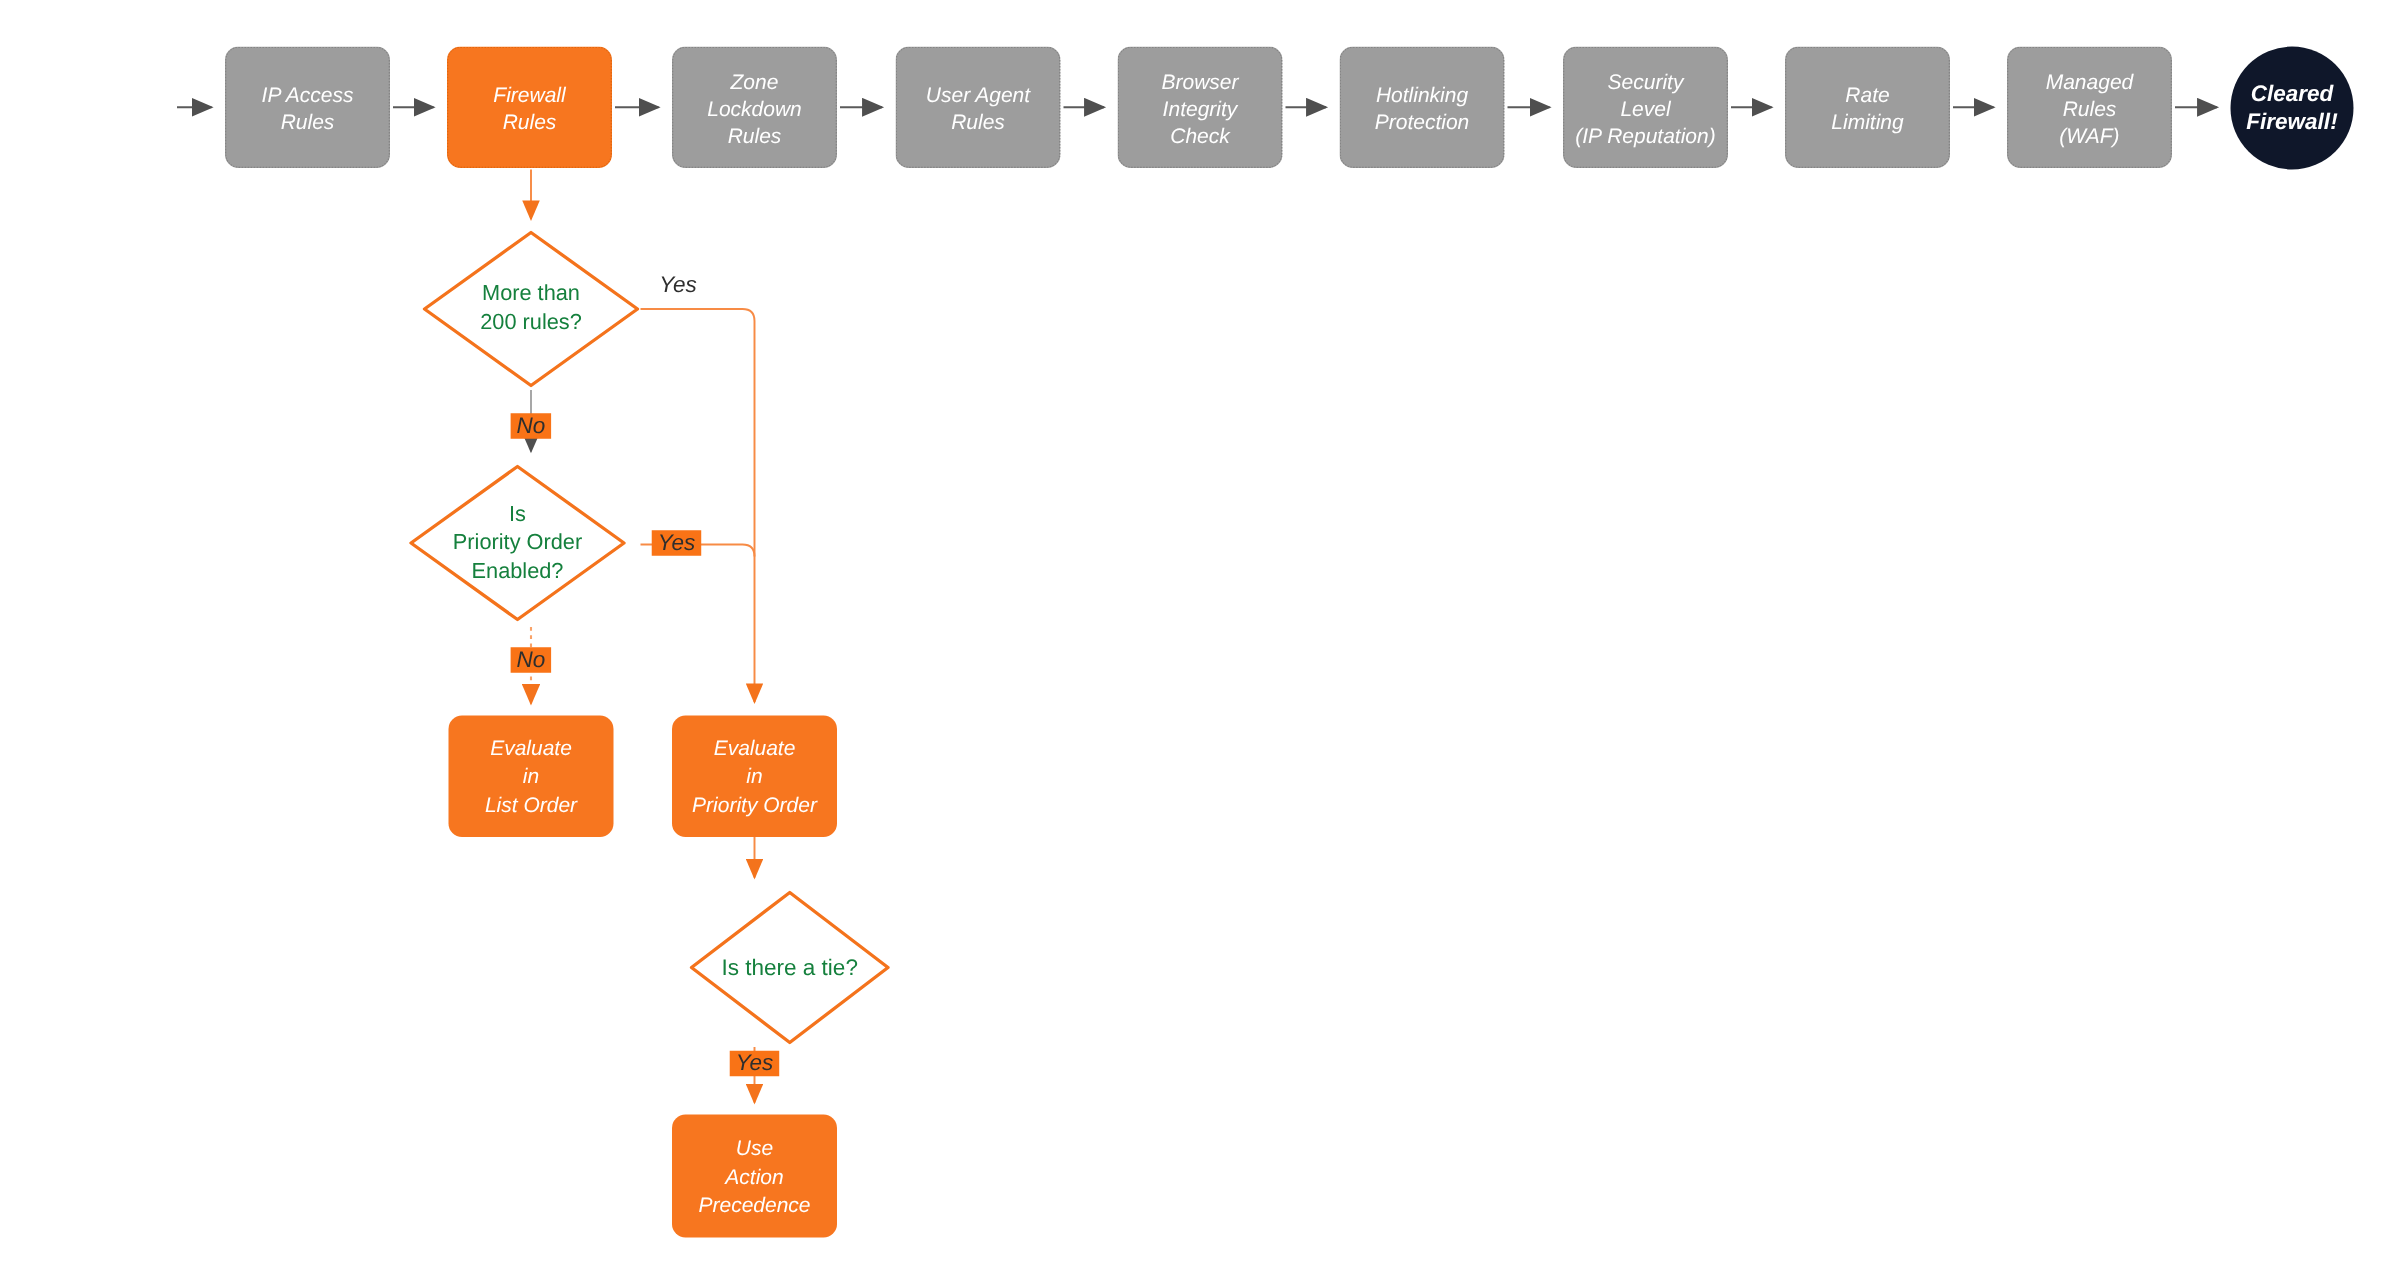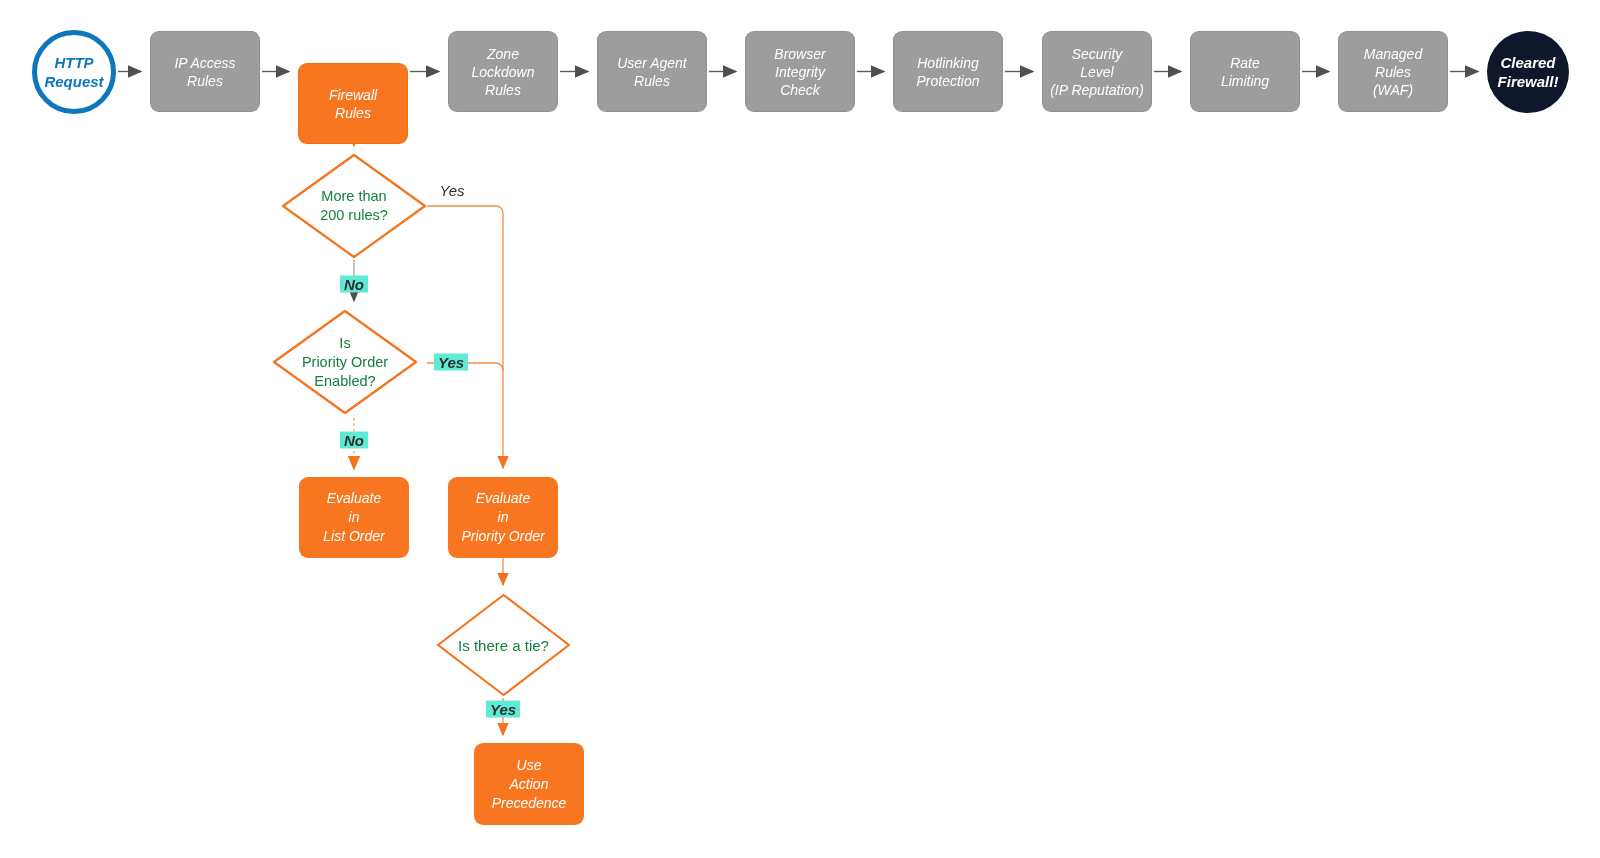--- a/index.html
+++ b/index.html
@@ -8,21 +8,21 @@
     font-family:"Liberation Sans",sans-serif;overflow:hidden;
   }
   .connector-layer{position:absolute;left:0;top:0;width:1600px;height:858px;z-index:1;}
   .node{position:absolute;z-index:2;display:flex;align-items:center;justify-content:center;
         text-align:center;white-space:pre-line;box-sizing:border-box;}
   .pipe-box{
     top:31px;width:110px;height:81px;border-radius:9px;
     background:#9D9D9D;border:1px dotted #858585;
     color:#ffffff;font-style:italic;font-size:14px;line-height:18px;
   }
-  .pipe-box.orange{background:#F7761F;border:1px dotted #E2670F;margin-top:32px;}
+  .pipe-box.orange{background:#F7761F;border:1px dotted #E2670F;}
   .terminal{
     border-radius:50%;font-weight:bold;font-style:italic;font-size:15px;line-height:19px;
   }
   .terminal.start{
     left:32px;top:30px;width:84px;height:84px;
     background:#ffffff;border:5px solid #0E76BD;color:#0E76BD;
   }
   .terminal.end{
     left:1487px;top:31px;width:82px;height:82px;
     background:#0f172a;color:#ffffff;
@@ -34,21 +34,21 @@
   .diamond{background:transparent;}
   .diamond svg{position:absolute;left:0;top:0;}
   .diamond .dlabel{
     position:relative;z-index:3;color:#15803d;font-size:14.5px;line-height:19px;
     white-space:pre-line;text-align:center;
   }
   .edge-label{
     position:absolute;z-index:4;transform:translate(-50%,-50%);
     color:#2E2E2E;font-style:italic;font-size:15px;
   }
-  .edge-label.on-line{background:#5eead4;padding:0 4px;font-weight:bold;}
+  .edge-label.on-line{background:#f97316;padding:0 4px;}
 </style>
 </head>
 <body>
 
 <div class="canvas">
 
   <svg class="connector-layer" width="1600" height="858" viewBox="0 0 1600 858" xmlns="http://www.w3.org/2000/svg">
     <defs>
       <marker id="arrow-dark" markerWidth="11" markerHeight="9" refX="9.5" refY="4.5" orient="auto">
         <path d="M0,0 L10.5,4.5 L0,9 Z" fill="#4F4F4F"></path>
@@ -73,24 +73,20 @@
 
     <path d="M354 113 L354 146" stroke="#F78B45" stroke-width="1.3" fill="none" marker-end="url(#arrow-orange)"></path>
     <path d="M354 260 L354 301" stroke="#9E9E9E" stroke-width="1.2" fill="none" marker-end="url(#arrow-dark)"></path>
     <path d="M427 206 L495 206 Q503 206 503 214 L503 468" stroke="#F78B45" stroke-width="1.3" fill="none" marker-end="url(#arrow-orange)"></path>
     <path d="M427 363 L495 363 Q503 363 503 371" stroke="#F78B45" stroke-width="1.3" fill="none"></path>
     <path d="M354 418 L354 469" stroke="#F9A268" stroke-width="1.4" stroke-dasharray="2.5 3" fill="none" marker-end="url(#arrow-orange)"></path>
     <path d="M503 558 L503 585" stroke="#F78B45" stroke-width="1.3" fill="none" marker-end="url(#arrow-orange)"></path>
     <path d="M503 698 L503 735" stroke="#F78B45" stroke-width="1.3" fill="none" marker-end="url(#arrow-orange)"></path>
   </svg>
 
-  <div class="node terminal start">
-    <span>HTTP
-Request</span>
-  </div>
 
   <div class="node pipe-box" style="left:150px">
     <span>IP Access
 Rules</span>
   </div>
   <div class="node pipe-box orange" style="left:298px">
     <span>Firewall
 Rules</span>
   </div>
   <div class="node pipe-box" style="left:448px">
@@ -153,28 +149,28 @@
 in
 List Order</span>
   </div>
 
   <div class="node action-box" style="left:448px;top:477px;height:81px">
     <span>Evaluate
 in
 Priority Order</span>
   </div>
 
-  <div class="node diamond" style="left:436px;top:593px;width:135px;height:104px">
+  <div class="node diamond" style="left:459px;top:593px;width:135px;height:104px">
     <svg width="135" height="104" viewBox="0 0 135 104">
       <polygon points="67.5,2 133,52 67.5,102 2,52" fill="#ffffff" stroke="#F4731C" stroke-width="2.2" stroke-linejoin="round"></polygon>
     </svg>
     <div class="dlabel" style="font-size:15px">Is there a tie?</div>
   </div>
 
-  <div class="node action-box" style="left:474px;top:743px;height:82px">
+  <div class="node action-box" style="left:448px;top:743px;height:82px">
     <span>Use
 Action
 Precedence</span>
   </div>
 
   <div class="edge-label" style="left:452px;top:190px">Yes</div>
   <div class="edge-label on-line" style="left:354px;top:284px">No</div>
   <div class="edge-label on-line" style="left:451px;top:362px">Yes</div>
   <div class="edge-label on-line" style="left:354px;top:440px">No</div>
   <div class="edge-label on-line" style="left:503px;top:709px">Yes</div>

